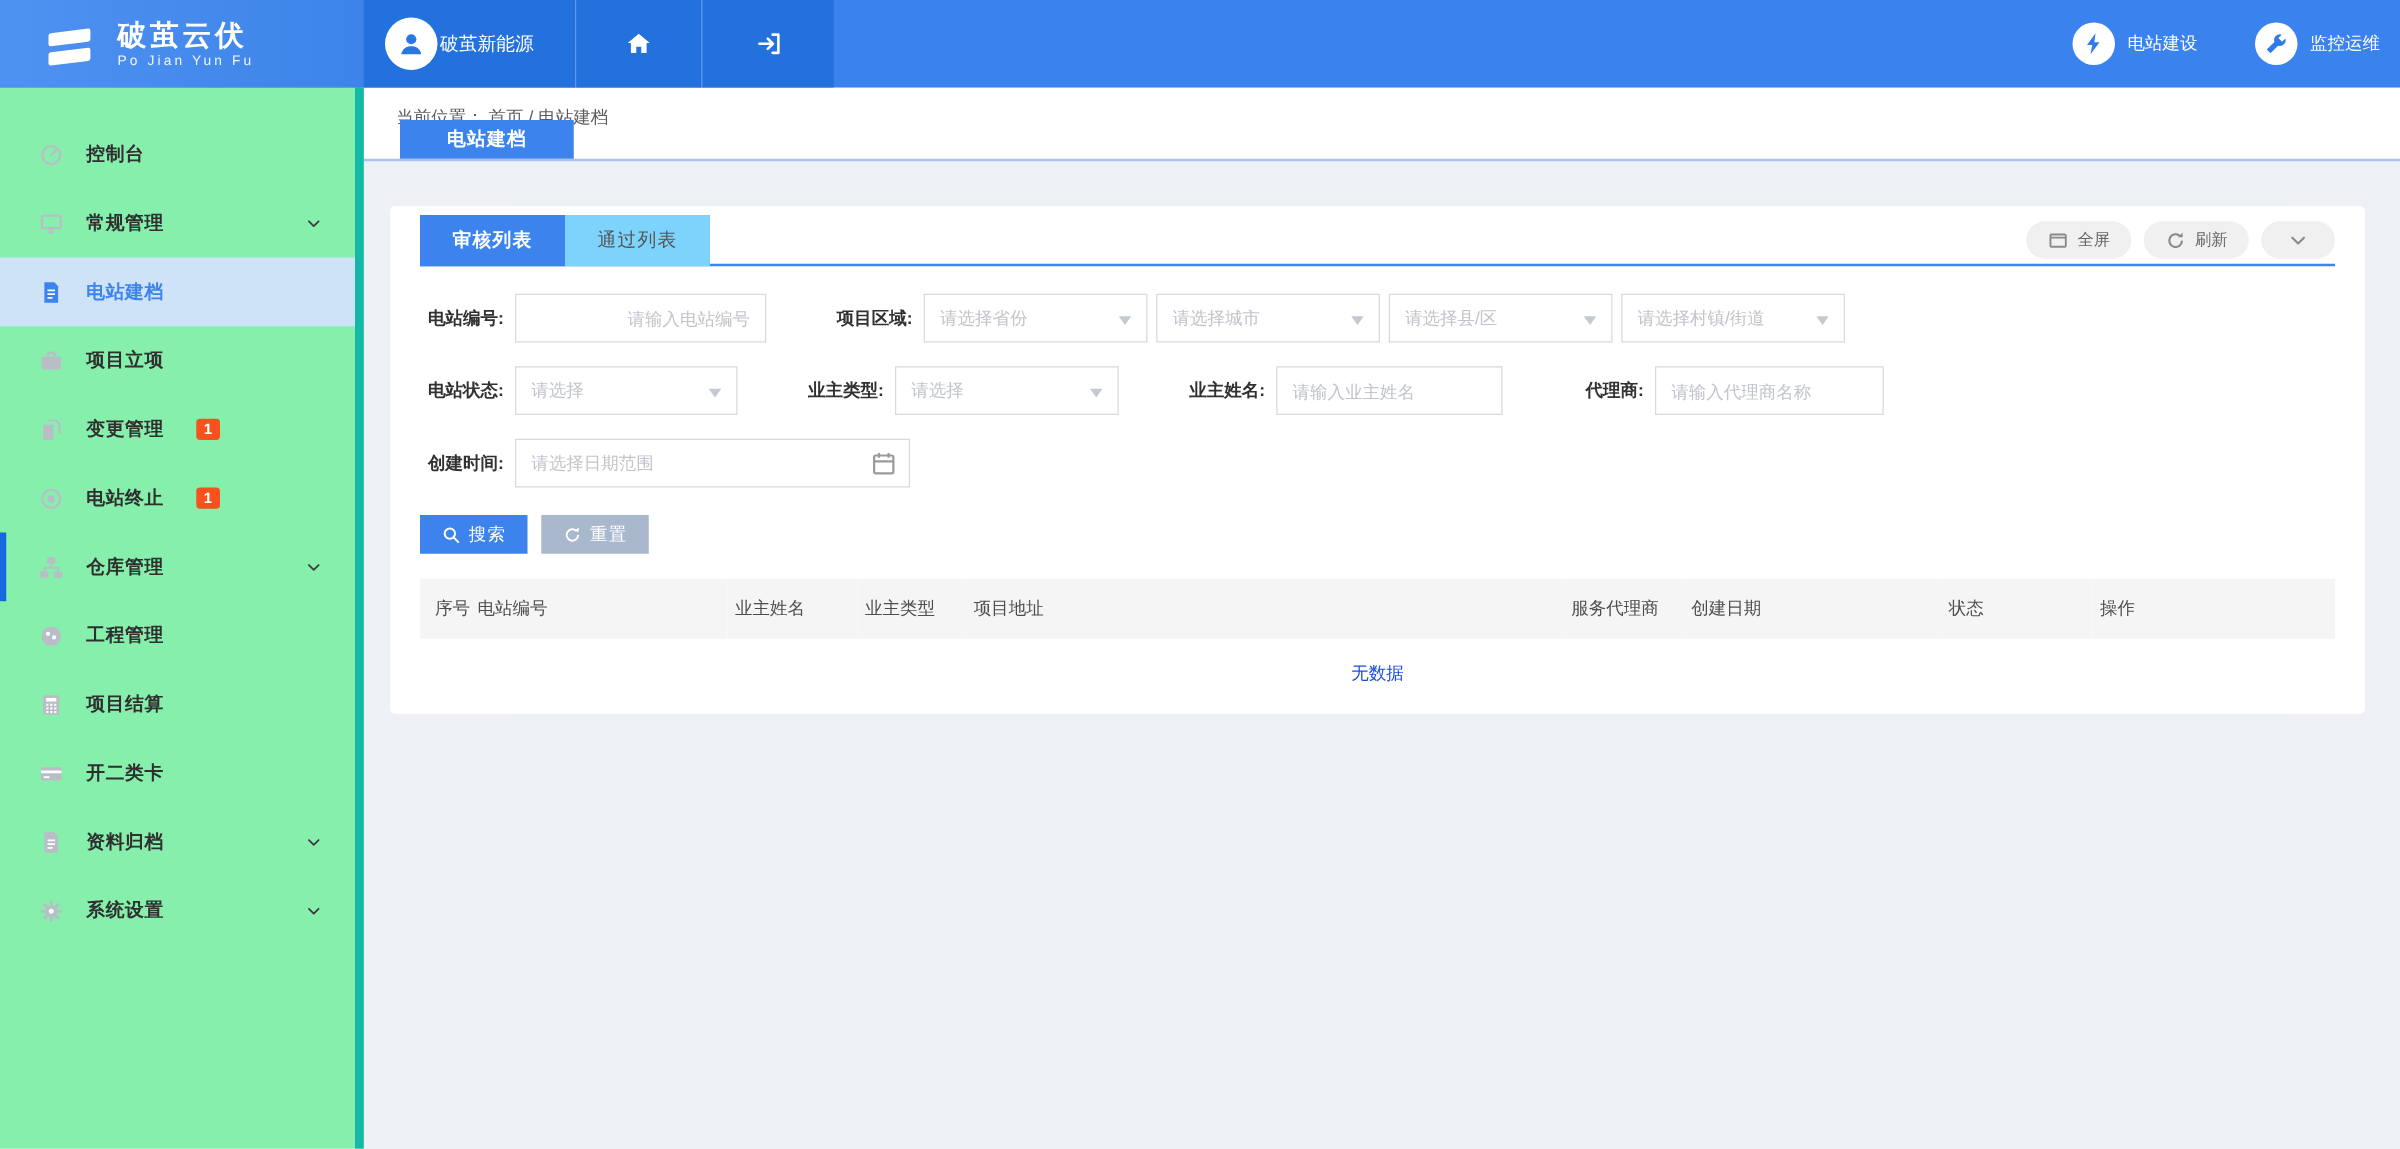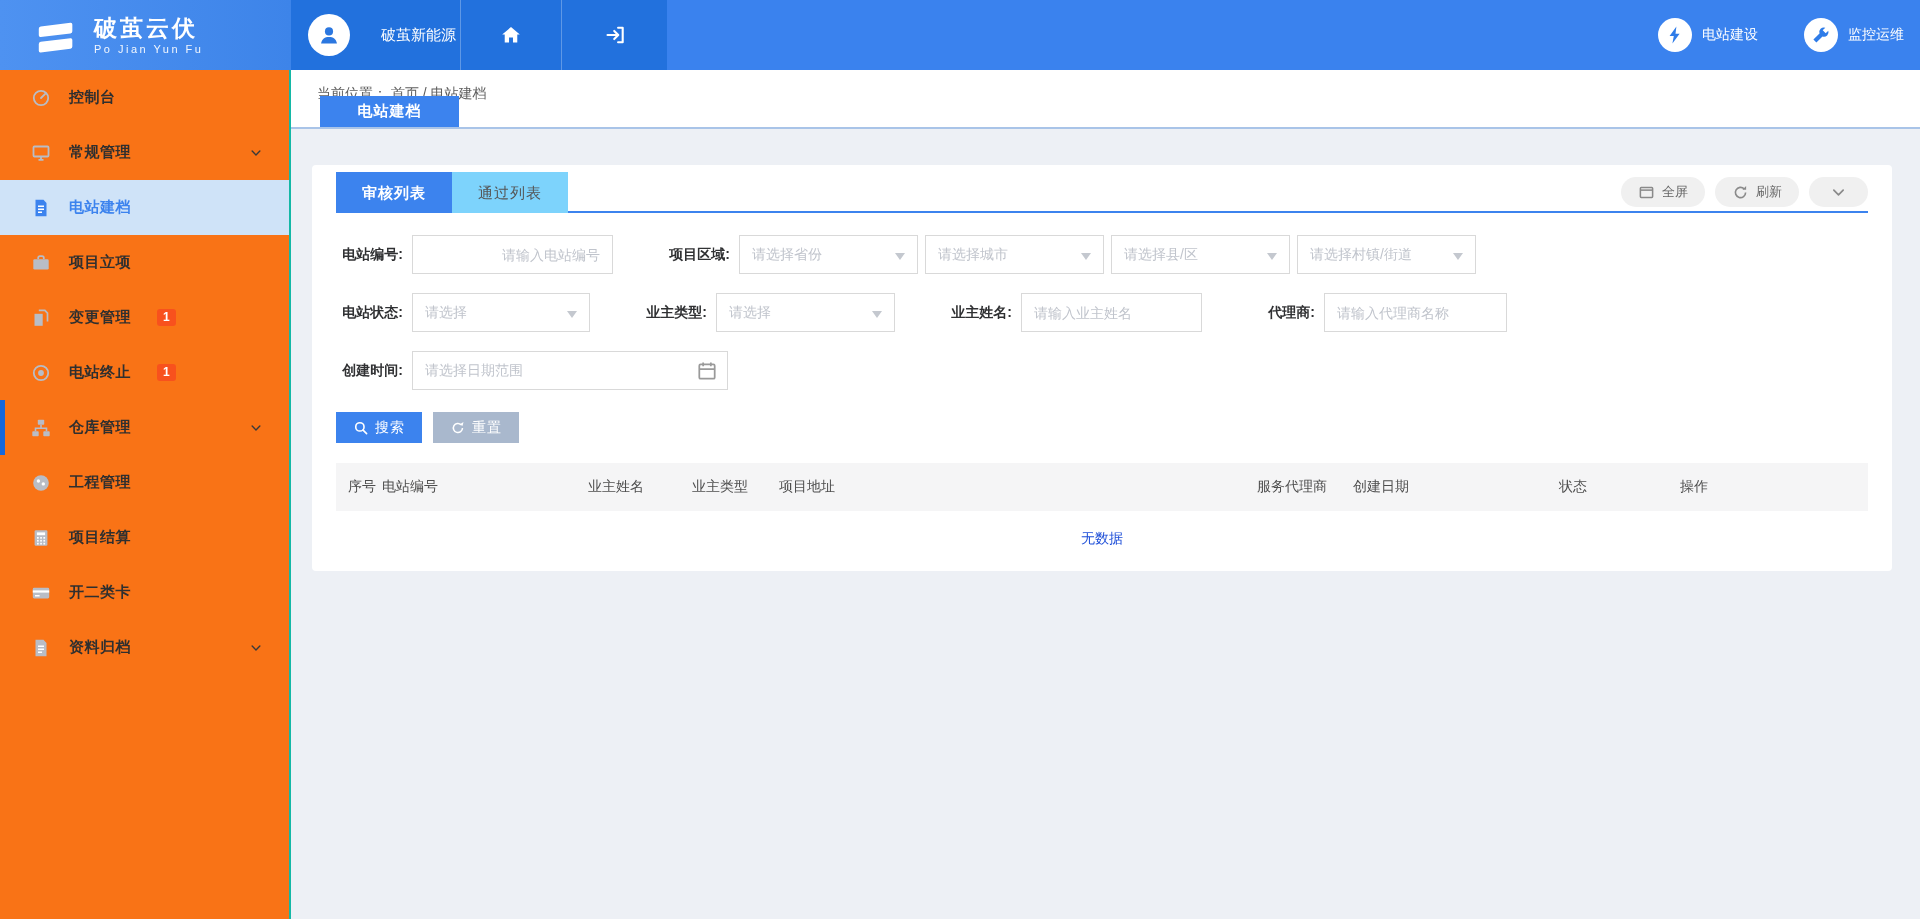--- a/index.html
+++ b/index.html
@@ -12,28 +12,28 @@
   .logo-area { width:291px; background:linear-gradient(90deg,#4e92f1,#3d84e9); display:flex; align-items:center; padding-left:34px; }
   .logo-mark { width:46px; height:46px; margin-right:14px; }
   .logo-texts { color:#fff; }
   .logo-title { font-size:23px; font-weight:bold; letter-spacing:3px; line-height:26px; }
   .logo-sub { font-size:11px; letter-spacing:2.5px; opacity:.92; margin-top:2px; }
   .tb-section { display:flex; align-items:center; justify-content:center; background:#2271dd; }
   .tb-company { width:169px; justify-content:flex-start; padding-left:17px; }
   .tb-home { width:101px; border-left:1px solid rgba(255,255,255,.28); }
   .tb-exit { width:106px; border-left:1px solid rgba(255,255,255,.28); }
   .avatar-circle { width:42px; height:42px; border-radius:50%; background:#fff; display:flex; align-items:center; justify-content:center; }
-  .company-name { color:#fff; font-size:15px; margin-left:31px; white-space:nowrap; }
+  .company-name { color:#fff; font-size:15px; margin-left:2px; white-space:nowrap; }
   .tb-right { margin-left:auto; display:flex; align-items:center; gap:46px; padding-right:16px; }
   .tb-right-item { display:flex; align-items:center; cursor:pointer; }
   .tb-right-circle { width:34px; height:34px; border-radius:50%; background:#fff; display:flex; align-items:center; justify-content:center; }
   .tb-right-label { color:#fff; font-size:14px; margin-left:10px; }
 
   
-  .sidebar { position:absolute; top:70px; left:0; bottom:0; width:291px; background:#f97316; border-right:2px solid #14b8a6; padding-top:0; z-index:4; }
+  .sidebar { position:absolute; top:70px; left:0; bottom:0; width:291px; background:#86efac; border-right:7px solid #14b8a6; padding-top:26px; z-index:4; }
   .s-item { position:relative; height:55px; display:flex; align-items:center; padding:0 26px 0 30px; cursor:pointer; color:#2f2f2f; }
   .s-ico { width:22px; height:20px; color:#b9bdc6; margin-right:17px; flex:none; }
   .s-label { font-size:15px; font-weight:bold; letter-spacing:.5px; }
   .s-item.active { background:#cfe3f8; color:#3c83ee; }
   .s-item.active .s-ico { color:#3c83ee; }
   .s-item.barred::before { content:''; position:absolute; left:0; top:0; bottom:0; width:5px; background:#1668dc; }
   .badge { margin-left:26px; background:#f8511d; color:#fff; font-size:12px; font-weight:bold; line-height:17px; padding:0 6px; border-radius:3px; }
   .s-chevron { margin-left:auto; width:14px; height:14px; color:#3a3a3a; }
 
   
@@ -267,20 +267,44 @@
       <span class="s-label">开二类卡</span>
     </div>
     <div class="s-item">
       <span class="s-ico">
         <svg viewBox="0 0 20 20" width="100%" height="100%">
           <path fill="currentColor" d="M4.5 1.8h8l3 3.2v13.2h-11z"></path>
           <path stroke="#fff" stroke-width="1.4" d="M7 8.3h6M7 11.3h6M7 14.3h4"></path>
         </svg>
       </span>
       <span class="s-label">资料归档</span>
+      <span class="s-chevron">
+        <svg viewBox="0 0 20 20" width="100%" height="100%" fill="none" stroke="currentColor" stroke-width="2" stroke-linecap="round" stroke-linejoin="round">
+          <path d="M4.5 7.2L10 12.7l5.5-5.5"></path>
+        </svg>
+      </span>
+    </div>
+    <div class="s-item">
+      <span class="s-ico">
+        <svg viewBox="0 0 20 20" width="100%" height="100%">
+          <g fill="currentColor">
+            <circle cx="10" cy="10" r="4.8"></circle>
+            <rect x="8.8" y="1.4" width="2.4" height="4.4" rx="1"></rect>
+            <rect x="8.8" y="1.4" width="2.4" height="4.4" rx="1" transform="rotate(45 10 10)"></rect>
+            <rect x="8.8" y="1.4" width="2.4" height="4.4" rx="1" transform="rotate(90 10 10)"></rect>
+            <rect x="8.8" y="1.4" width="2.4" height="4.4" rx="1" transform="rotate(135 10 10)"></rect>
+            <rect x="8.8" y="1.4" width="2.4" height="4.4" rx="1" transform="rotate(180 10 10)"></rect>
+            <rect x="8.8" y="1.4" width="2.4" height="4.4" rx="1" transform="rotate(225 10 10)"></rect>
+            <rect x="8.8" y="1.4" width="2.4" height="4.4" rx="1" transform="rotate(270 10 10)"></rect>
+            <rect x="8.8" y="1.4" width="2.4" height="4.4" rx="1" transform="rotate(315 10 10)"></rect>
+          </g>
+          <circle cx="10" cy="10" r="2" fill="#fff"></circle>
+        </svg>
+      </span>
+      <span class="s-label">系统设置</span>
       <span class="s-chevron">
         <svg viewBox="0 0 20 20" width="100%" height="100%" fill="none" stroke="currentColor" stroke-width="2" stroke-linecap="round" stroke-linejoin="round">
           <path d="M4.5 7.2L10 12.7l5.5-5.5"></path>
         </svg>
       </span>
     </div>
   </nav>
 
 <div class="header-strip">
   <div class="breadcrumb">

